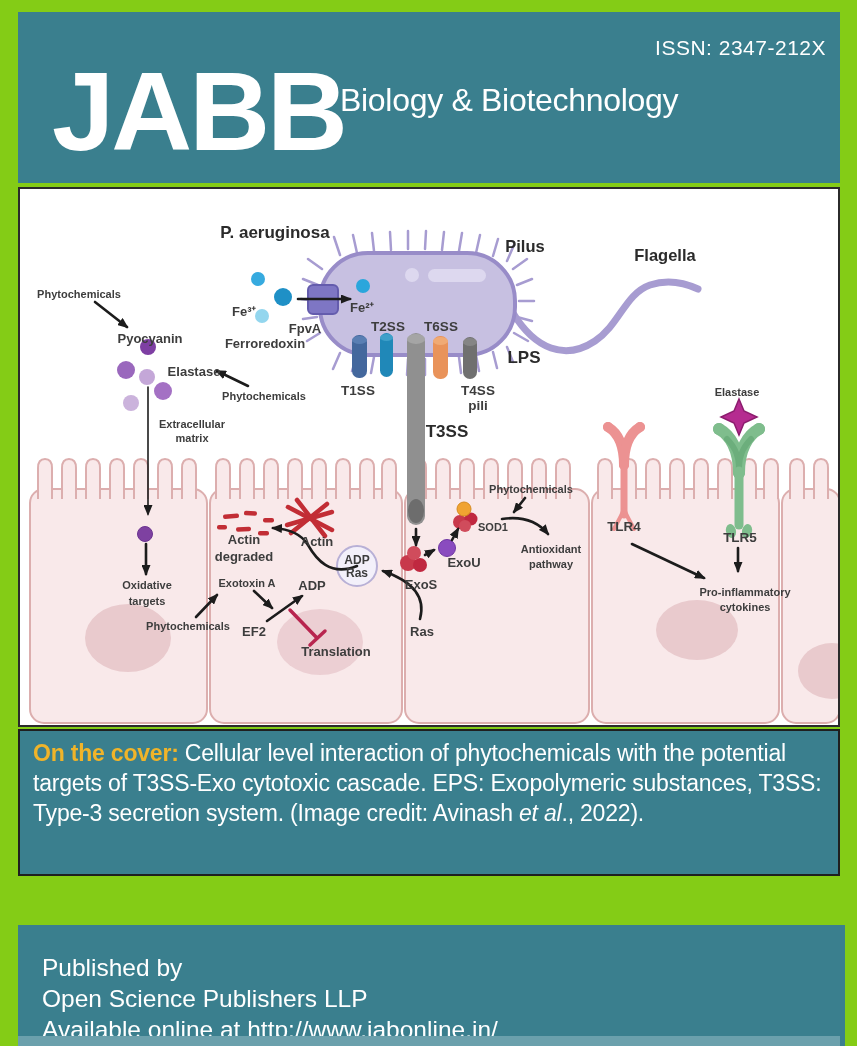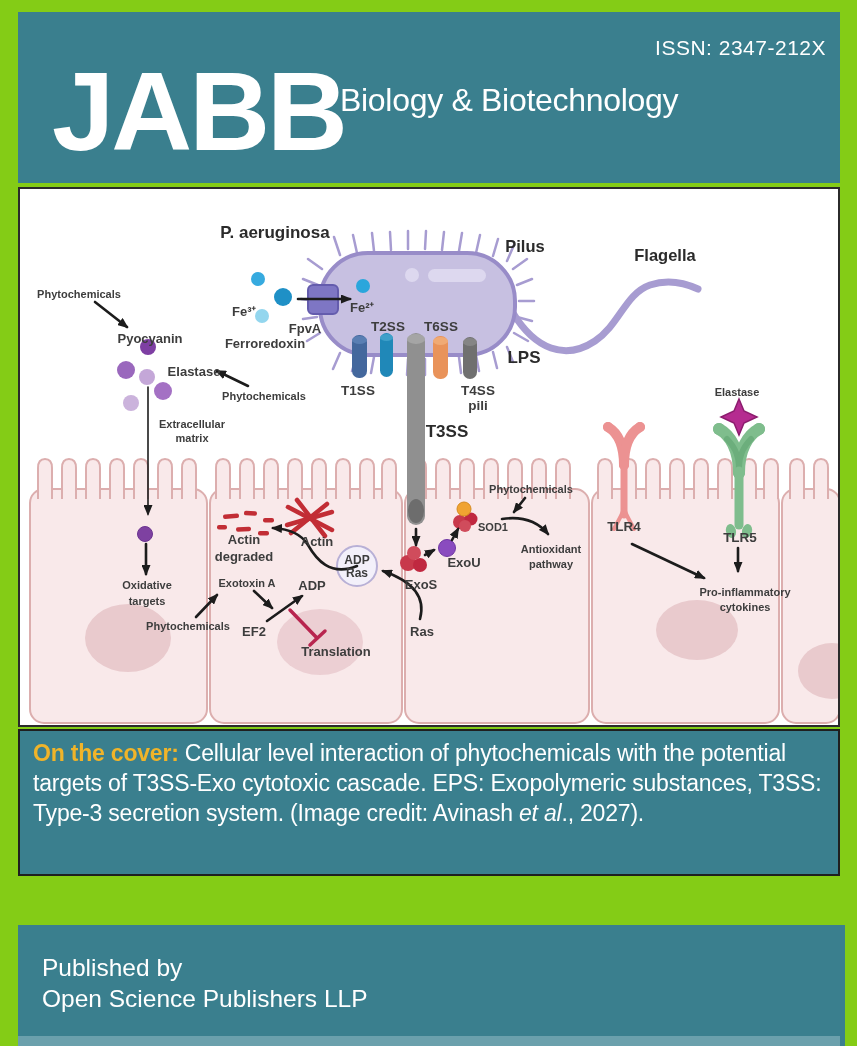--- a/index.html
+++ b/index.html
@@ -270,22 +270,23 @@
     <div class="lbl" style="left:531px;top:360px">Antioxidant</div>
     <div class="lbl" style="left:531px;top:375px">pathway</div>
     <div class="lbl" style="left:604px;top:338px;font-size:13.5px">TLR4</div>
     <div class="lbl" style="left:720px;top:349px;font-size:13.5px">TLR5</div>
     <div class="lbl" style="left:717px;top:203px">Elastase</div>
     <div class="lbl" style="left:725px;top:403px">Pro-inflammatory</div>
     <div class="lbl" style="left:725px;top:418px">cytokines</div>
   </div>
 
   <div class="caption">
-    <span class="lead">On the cover:</span><span> Cellular level interaction of phytochemicals with the potential targets of T3SS-Exo cytotoxic cascade. EPS: Exopolymeric substances, T3SS: Type-3 secretion system. (Image credit: Avinash </span><i>et al</i><span>., 2027).</span>
+    <span class="lead">On the cover:</span><span> Cellular level interaction of phytochemicals with the potential targets of T3SS-Exo cytotoxic cascade. EPS: Exopolymeric substances, T3SS: Type-3 secretion system. (Image credit: Avinash </span><i>et al</i><span>., 2022).</span>
   </div>
 
   <div class="footer">
     <div>Published by</div>
     <div>Open Science Publishers LLP</div>
+    <div>Available online at http://www.jabonline.in/</div>
   </div>
 
   <div class="bottom-strip"></div>
 </div>
 
 </body></html>

